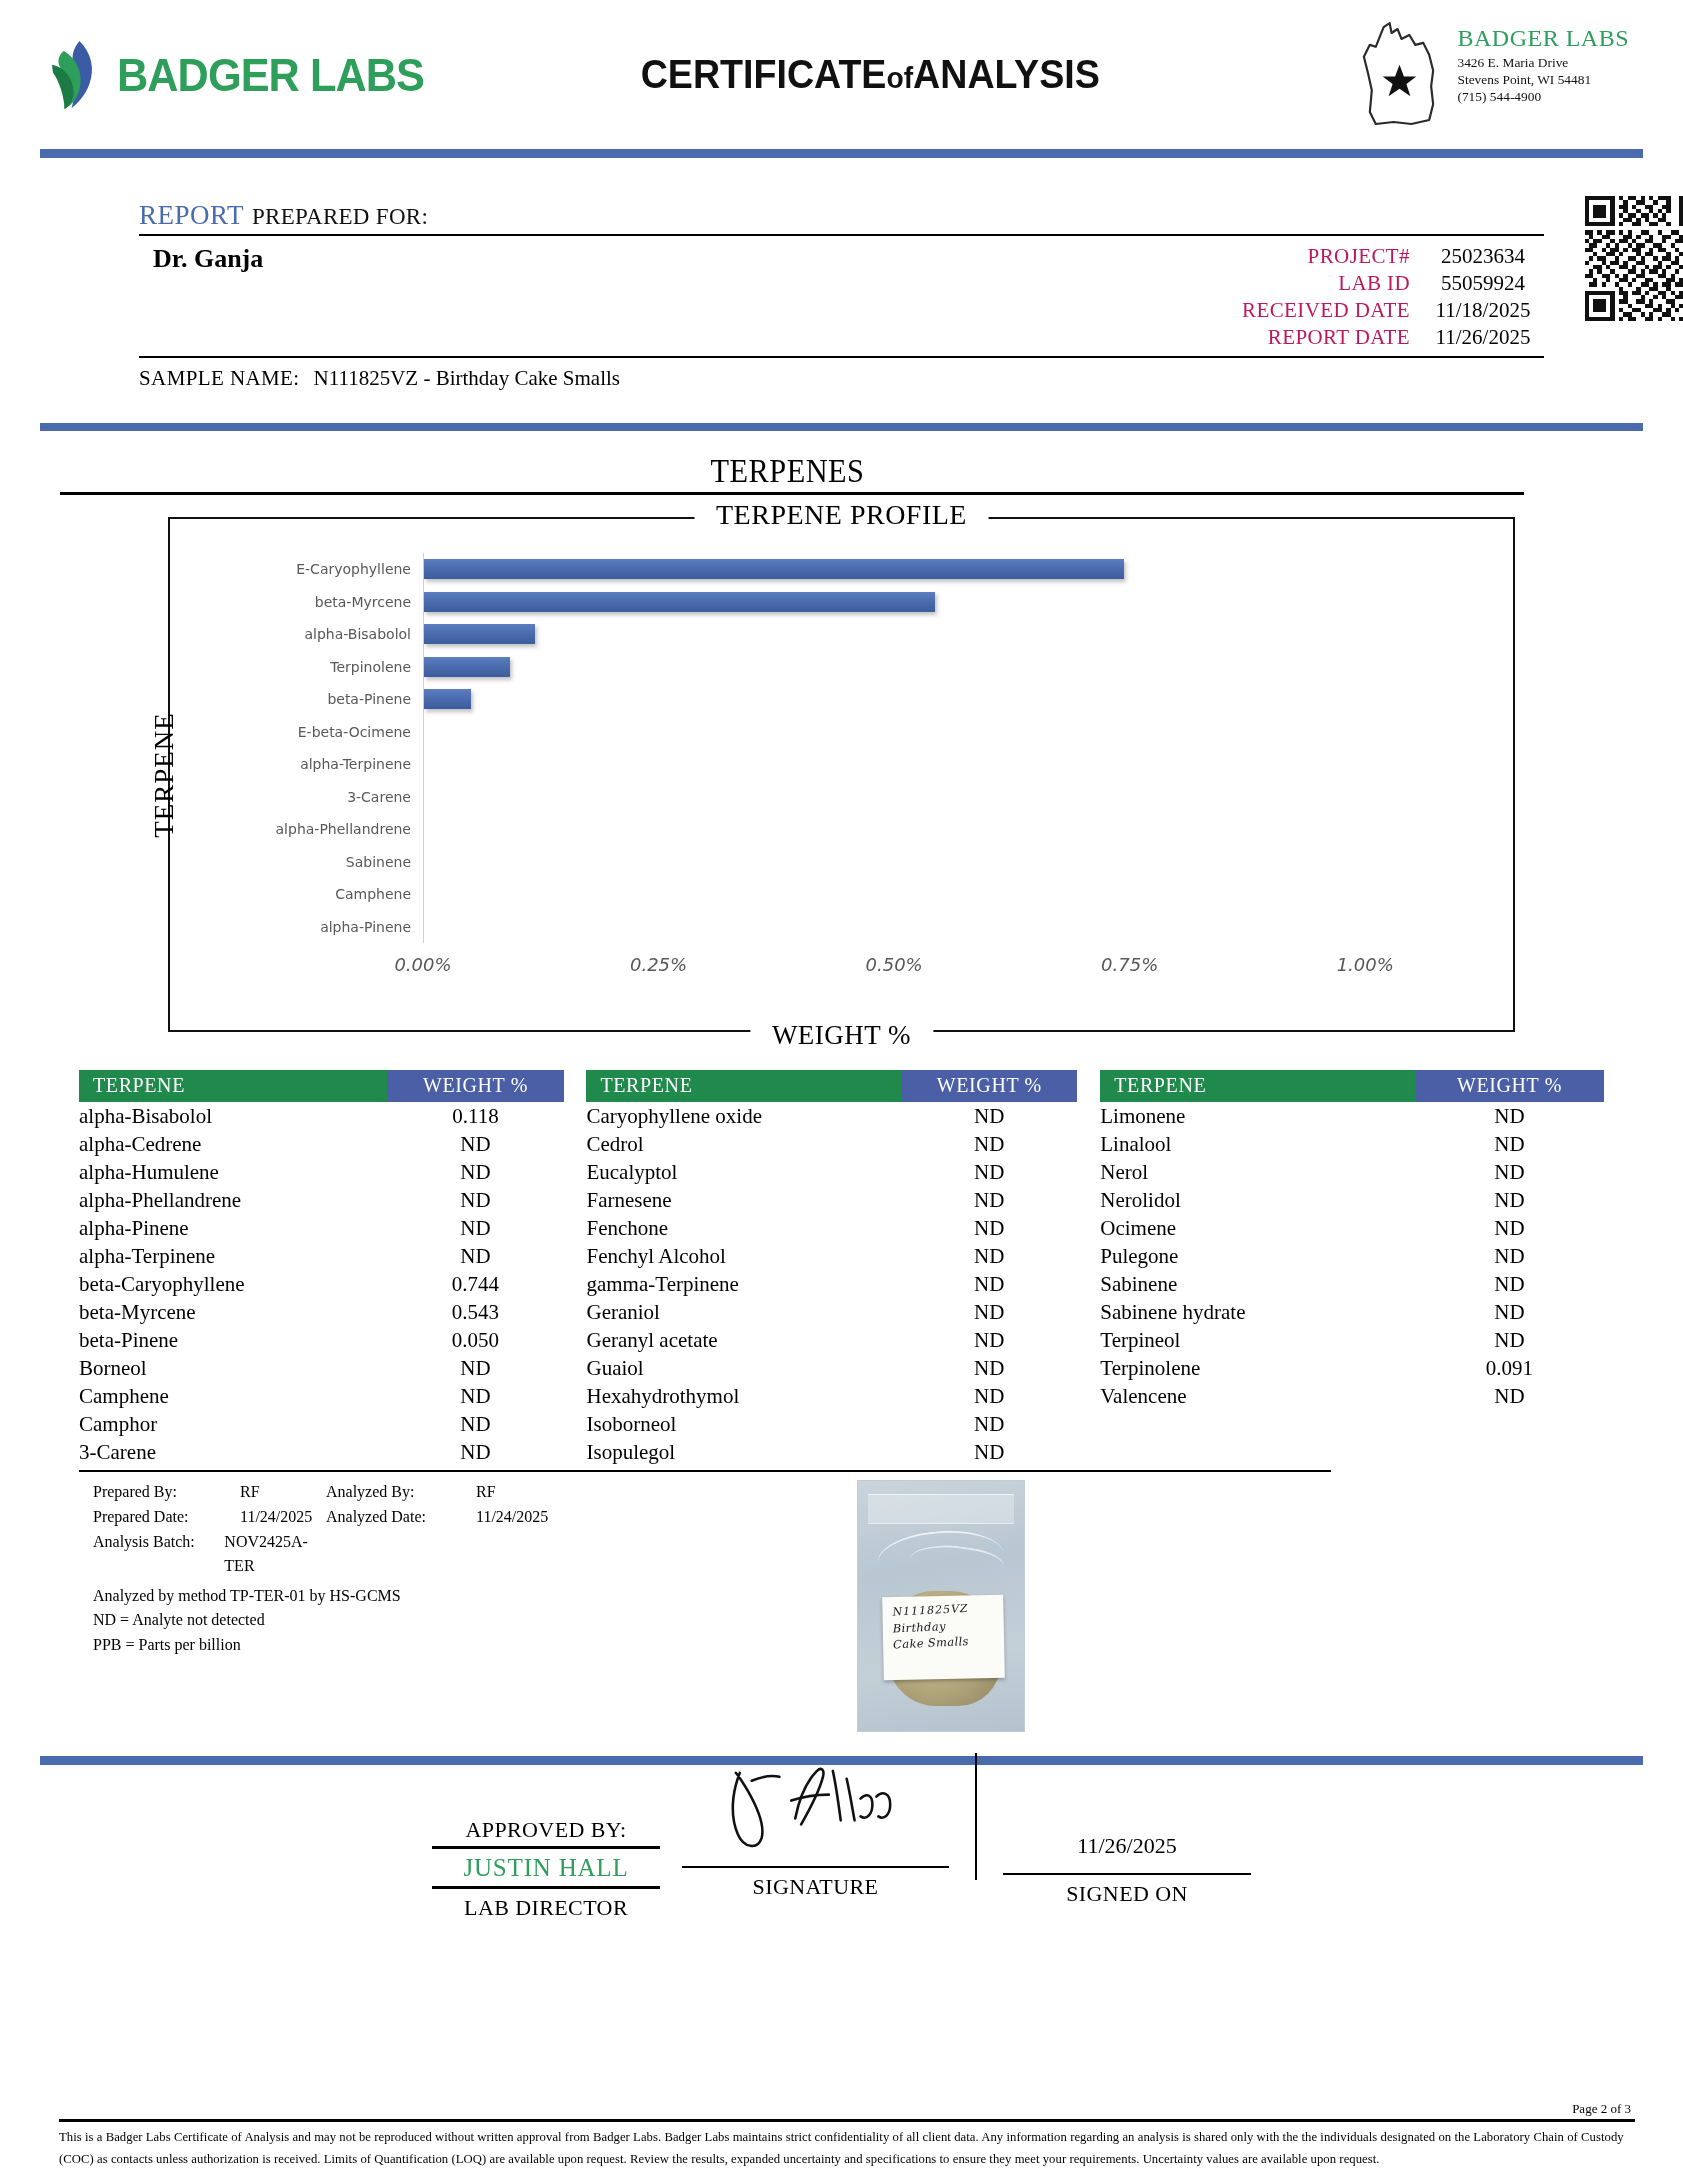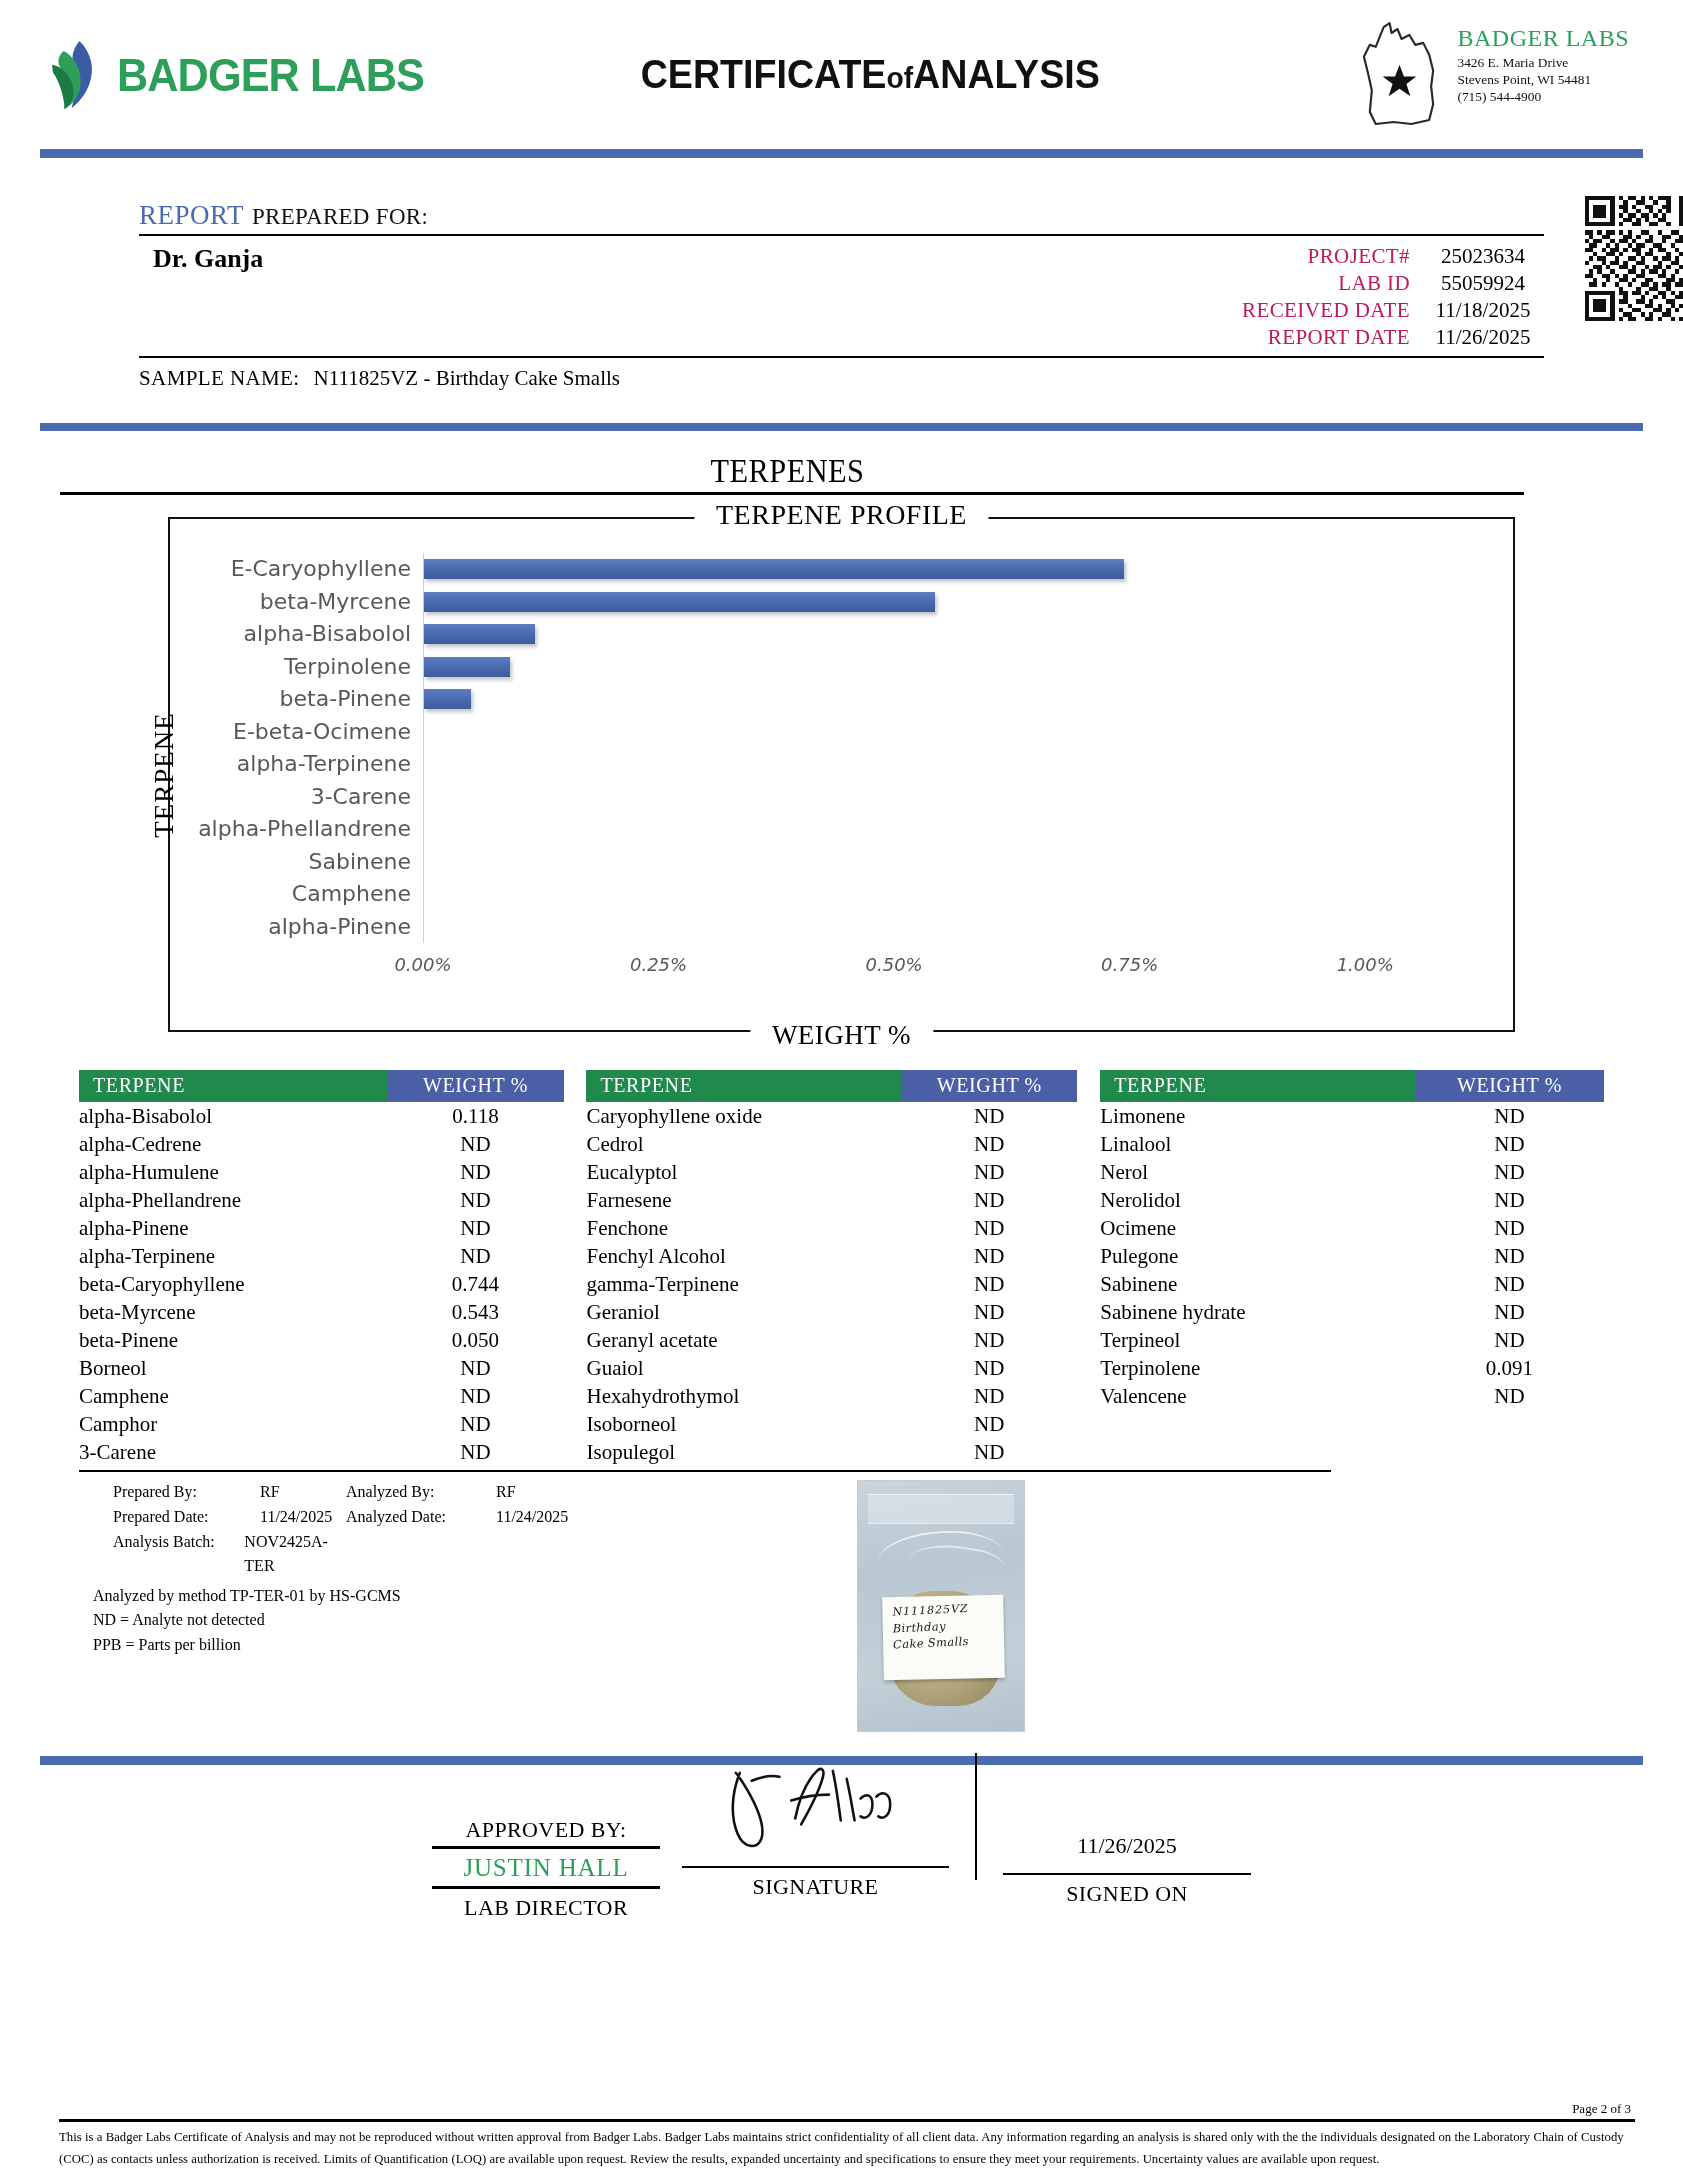--- a/index.html
+++ b/index.html
@@ -130,21 +130,21 @@
   }
   .chart-inner { position: absolute; inset: 18px 30px 16px 40px; }
   .plot-row-area { position: absolute; left: 0; right: 0; top: 16px; bottom: 71px; display: flex; }
   .cat-labels {
     width: 213px; flex: none;
     display: flex; flex-direction: column; justify-content: space-around;
     align-items: flex-end;
   }
   .cat-label {
     font-family: "DejaVu Sans", sans-serif;
-    font-size: 22px;
+    font-size: 14px;
     color: #585858;
     padding-right: 12px;
     line-height: 1;
     white-space: nowrap;
   }
   .plot-area { position: relative; flex: 1; border-left: 1.5px solid #d0d0d0; }
   .bars { position: absolute; inset: 0; display: flex; flex-direction: column; justify-content: space-around; }
   .bar-slot { height: 37px; display: flex; align-items: center; }
   .bar {
     height: 20px;
@@ -179,21 +179,21 @@
   .th-val { background: #4A5FA5; text-align: center !important; }
   .terp-table td { font-size: 21px; padding: 1.5px 0; }
   .td-name { padding-left: 12px; }
   .td-val { text-align: center; }
   .col-gap { width: 18px; }
   .table-bottom-rule { border-top: 2.2px solid #000; margin: 4px 0 0 0; width: 1252px; }
 
   
   .meta-photo { display: flex; margin: 8px 79px 0 79px; position: relative; }
   .prep-meta { width: 772px; font-size: 16px; line-height: 1.55; padding-left: 14px; }
-  .pm-row { display: flex; margin-left: 20px; }
+  .pm-row { display: flex; }
   .pm-left { width: 233px; display: flex; }
   .pm-right { display: flex; }
   .pm-label { width: 147px; }
   .pm-label.w2 { width: 150px; }
   .pm-val { }
   .pm-note { padding-top: 6px; line-height: 1.42; }
 
   .photo {
     width: 168px; height: 252px;
     margin-left: 6px;

